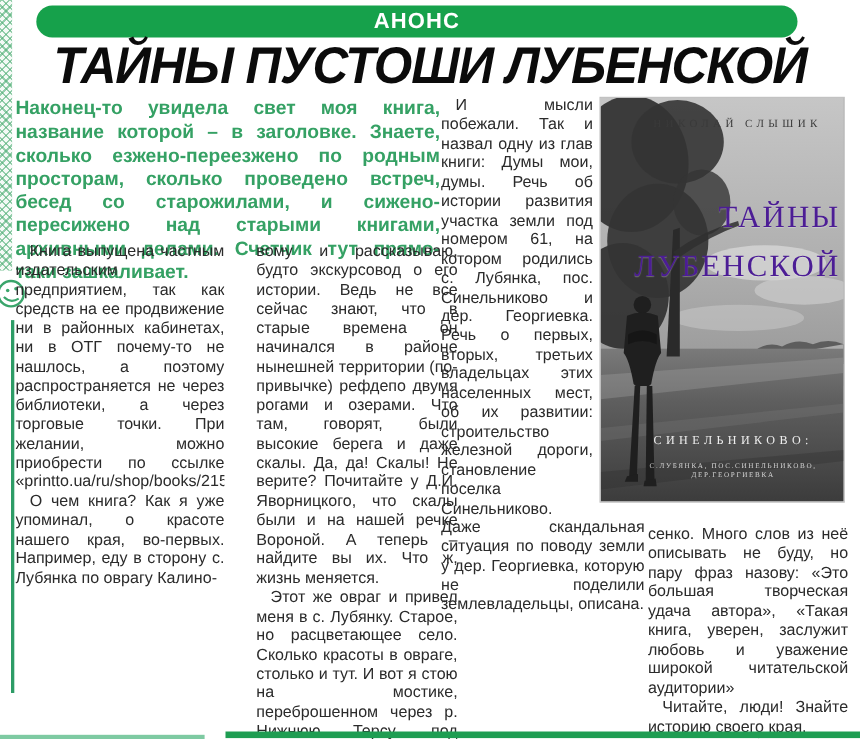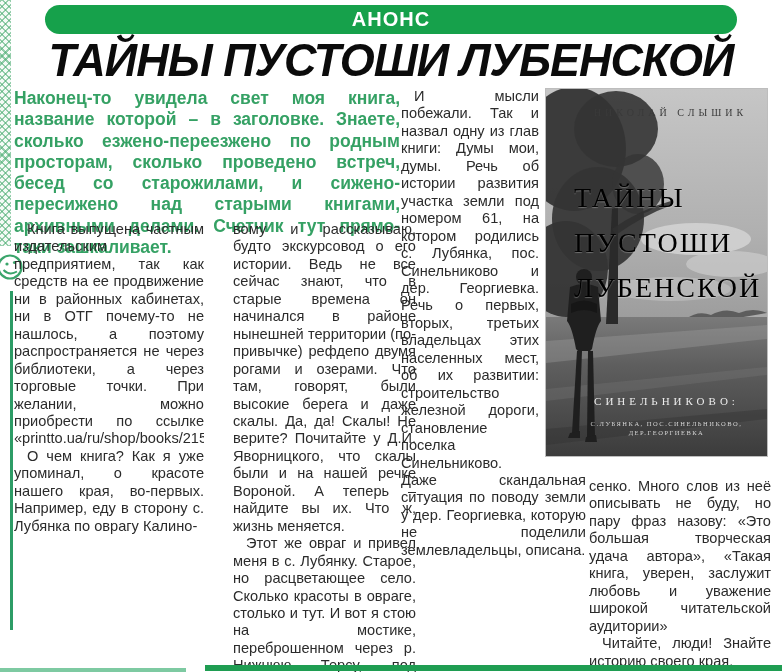--- a/index.html
+++ b/index.html
@@ -7,21 +7,21 @@
         font-family:"Liberation Sans",sans-serif;}
   
   .hatch{position:absolute;left:0;top:0;width:11px;height:246px;
     background:
       repeating-linear-gradient(45deg,rgba(70,170,110,.55) 0 1.5px,transparent 1.5px 5px),
       repeating-linear-gradient(-45deg,rgba(70,170,110,.55) 0 1.5px,transparent 1.5px 5px),
       #f4faf6;}
   .smiley{position:absolute;left:-3px;top:251px;width:30px;height:32px;}
   .vline{position:absolute;left:10px;top:291px;width:3px;height:339px;background:#2d9c66;}
   
-  .banner{position:absolute;left:45px;top:5px;width:692px;height:29px;background:#16a14b;
+  .banner{position:absolute;left:33px;top:5px;width:692px;height:29px;background:#16a14b;
     border-radius:15px;color:#fff;font-weight:bold;font-size:20px;letter-spacing:1px;
     display:flex;align-items:center;justify-content:center;text-align:center;}
   .title{position:absolute;left:20px;top:34px;width:742px;height:52px;display:flex;
     align-items:center;justify-content:center;font-weight:bold;font-style:italic;
     font-size:45px;letter-spacing:-1px;color:#0b0b0b;white-space:nowrap;
     transform:scaleY(1.04);}
   
   .lede{position:absolute;left:14px;top:88px;width:386px;color:#35a164;font-weight:bold;
     font-size:17.5px;line-height:21.3px;text-align:justify;}
   
@@ -34,22 +34,22 @@
   .col3 .spacer{float:right;width:47px;height:381px;}
   .col4{position:absolute;left:589px;top:478px;width:182px;height:194px;overflow:hidden;}
   .signature{margin-top:1px;text-align:right;font-family:"Liberation Serif",serif;
     font-weight:bold;font-style:italic;font-size:15.5px;color:#1d1d1d;text-indent:0;}
   
   .book{position:absolute;left:546px;top:89px;width:221px;height:367px;background:#9a9a9a;
     outline:1px solid #bdbdbd;overflow:hidden;}
   .book svg{position:absolute;left:0;top:0;}
   .book-author{position:absolute;left:28px;top:18px;width:193px;text-align:center;
     font-family:"Liberation Serif",serif;font-size:10px;letter-spacing:4px;color:#3a3a3a;}
-  .book-title{position:absolute;left:28px;top:86px;width:190px;text-align:left;
-    font-family:"Liberation Serif",serif;font-size:28px;letter-spacing:2px;color:#000000;
+  .book-title{position:absolute;left:28px;top:86px;width:190px;text-align:right;
+    font-family:"Liberation Serif",serif;font-size:28px;letter-spacing:2px;color:#4c1d95;
     line-height:45px;text-shadow:0 1px 1px rgba(255,255,255,.3);}
   .book-series{position:absolute;left:20px;top:306px;width:201px;text-align:center;
     font-family:"Liberation Serif",serif;font-size:11px;letter-spacing:4px;color:#ededed;}
   .book-sub{position:absolute;left:20px;top:330px;width:201px;text-align:center;
     font-family:"Liberation Serif",serif;font-size:6.5px;letter-spacing:1.5px;
     color:#d4d4d4;line-height:9px;}
   
   .bar-left{position:absolute;left:0;top:668px;width:186px;height:4px;background:#7ecaa2;}
   .bar-right{position:absolute;left:205px;top:665px;width:577px;height:6px;background:#1f9d52;}
 </style>
@@ -132,21 +132,20 @@
         <path d="M25 215 Q38 208 51 215 L51 224 Q38 218 25 224 Z" fill="#161616"></path>
         <path d="M31 262 L36 262 L33 344 L26 344 Z"></path>
         <path d="M42 262 L47 262 L49 348 L41 348 Z"></path>
         <path d="M24 344 L34 342 L34 349 L22 349 Z"></path>
         <path d="M40 348 L50 346 L51 353 L39 353 Z"></path>
       </g>
     </svg>
     <div class="book-author">НИКОЛАЙ СЛЫШИК</div>
     <div class="book-title">
       <div>ТАЙНЫ</div>
-      <div>ПУСТОШИ</div>
       <div>ЛУБЕНСКОЙ</div>
     </div>
     <div class="book-series">СИНЕЛЬНИКОВО:</div>
     <div class="book-sub">
       <div>С.ЛУБЯНКА, ПОС.СИНЕЛЬНИКОВО,</div>
       <div>ДЕР.ГЕОРГИЕВКА</div>
     </div>
   </div>
 
   <div class="col4 bodytxt">

